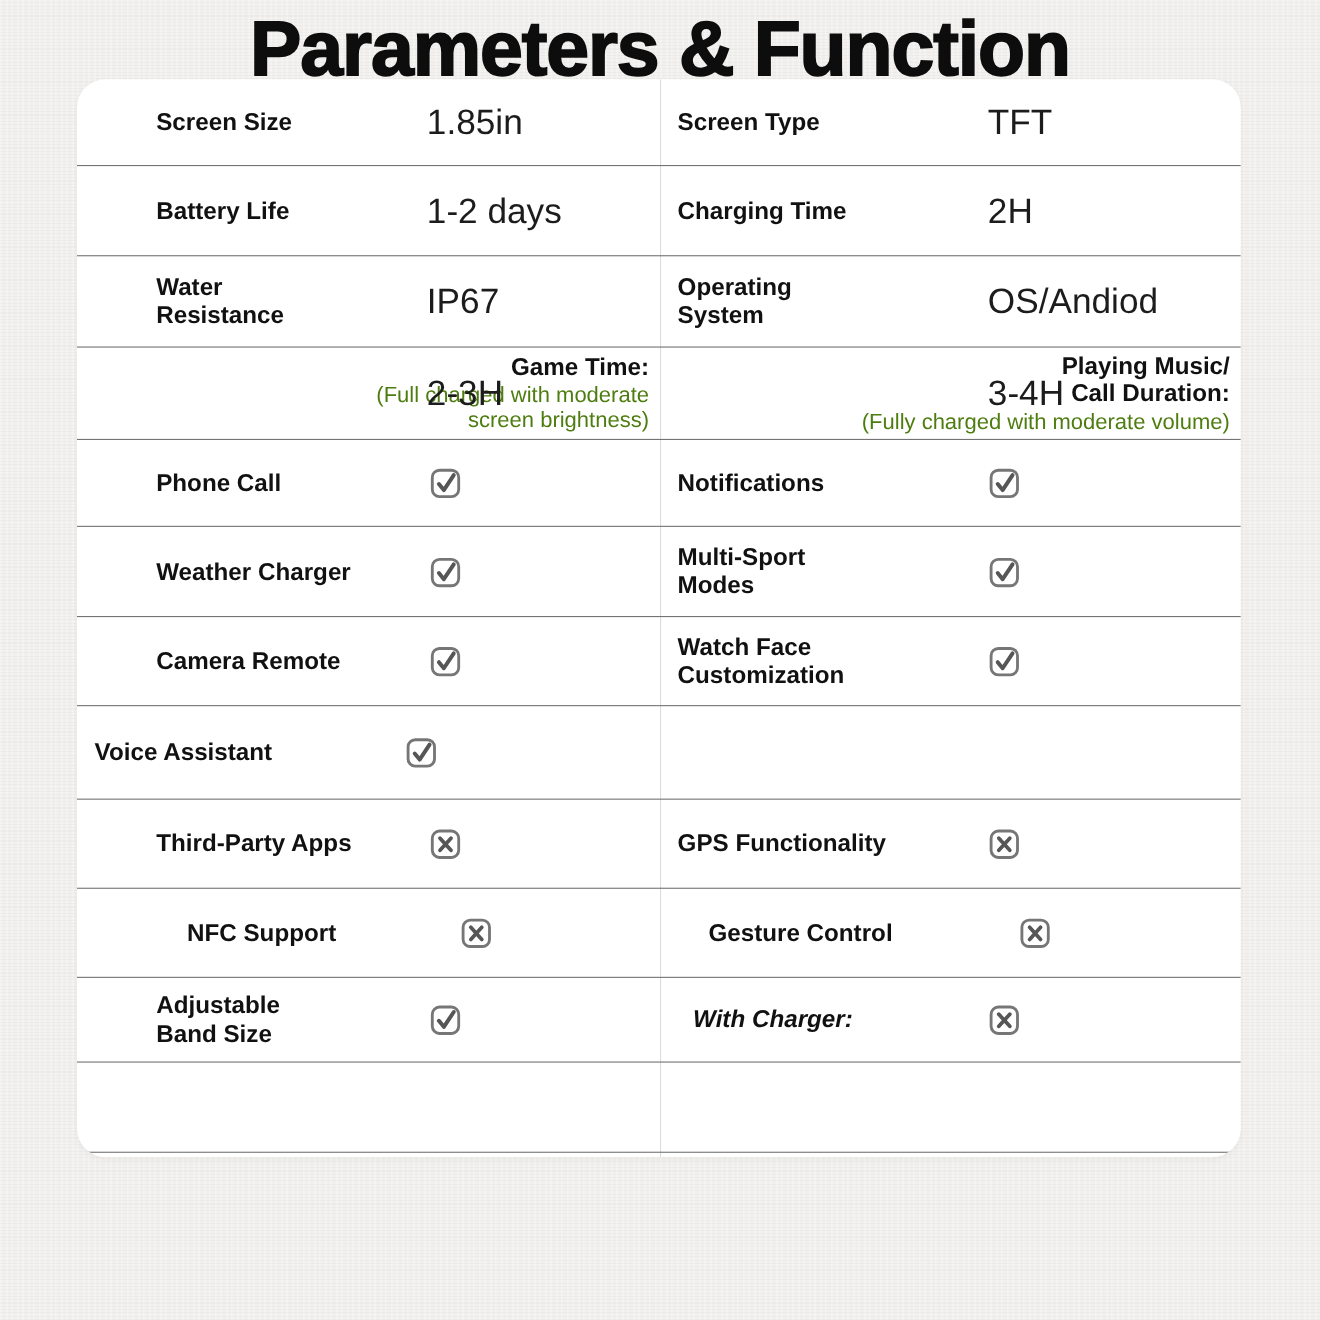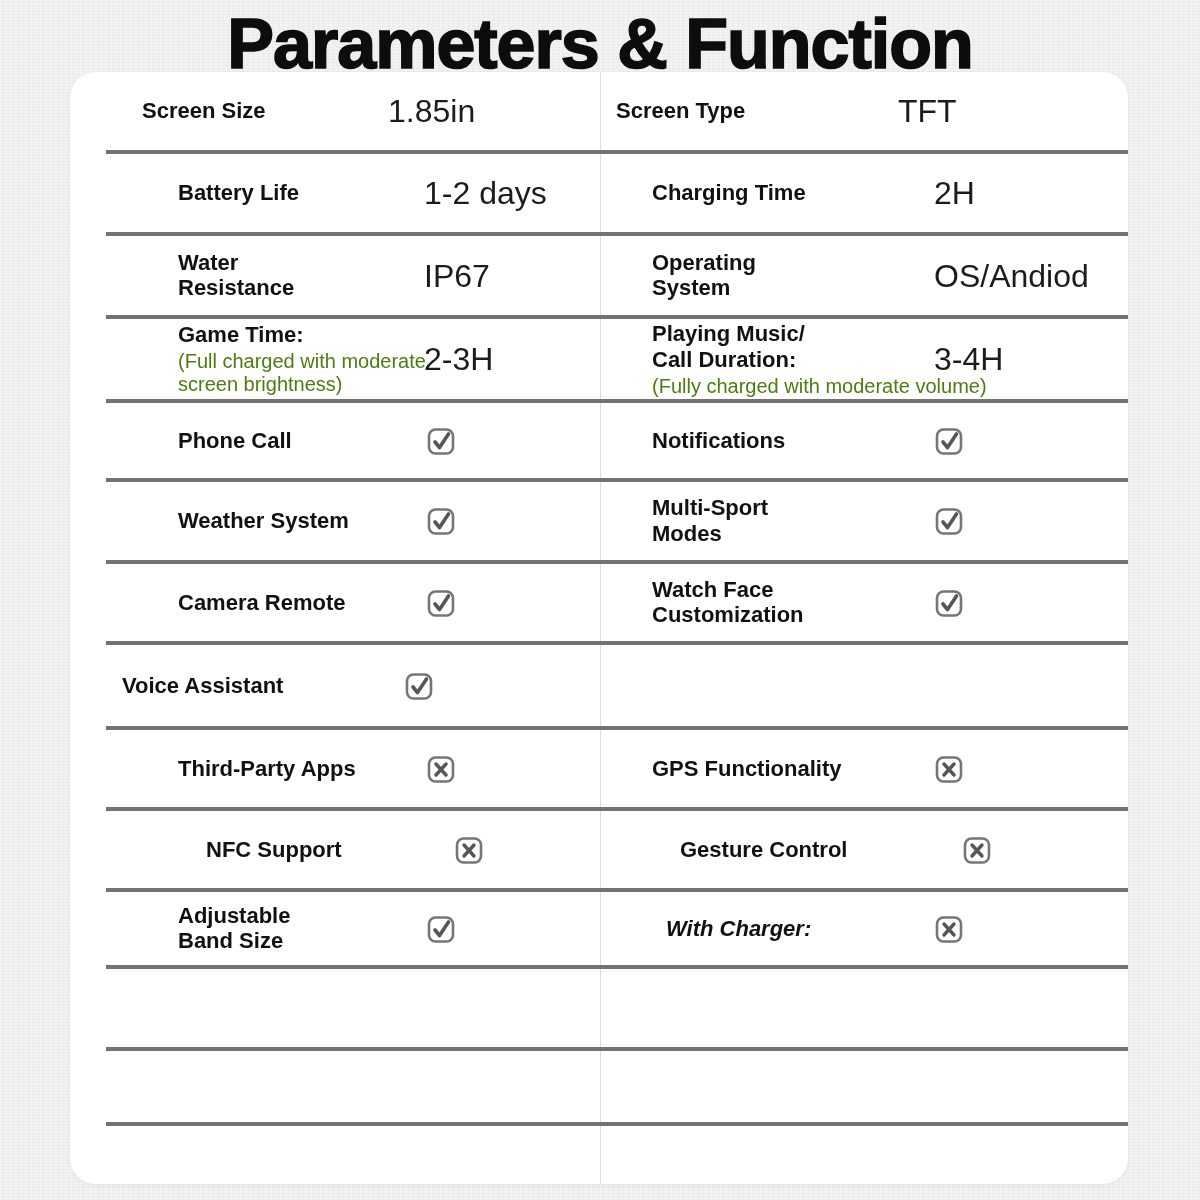--- a/index.html
+++ b/index.html
@@ -10,27 +10,27 @@
     background-image:
       repeating-linear-gradient(0deg, rgba(0,0,0,0.022) 0 1px, transparent 1px 3px),
       repeating-linear-gradient(90deg, rgba(255,255,255,0.25) 0 2px, transparent 2px 5px);
   }
   .title{
     position:absolute;top:4px;left:0;width:1200px;text-align:center;
     font-size:70px;font-weight:bold;color:#0d0d0d;letter-spacing:-1px;
     -webkit-text-stroke:1.7px #0d0d0d;
   }
   .card{
-    position:absolute;left:70px;top:72px;width:1058px;height:1112px;
+    position:absolute;left:70px;top:72px;width:1058px;height:980px;
     background:#ffffff;border-radius:26px;overflow:hidden;
     box-shadow:0 2px 6px rgba(0,0,0,0.04);
   }
   .vline{position:absolute;left:530px;top:0;bottom:0;width:1px;background:#dcdcdc;}
   .row{position:relative;display:flex;box-sizing:border-box;}
-  .row + .row{border-top:4px solid #737373;margin-left:36px;}
+  .row + .row{border-top:1px solid #737373;}
   .cell{position:relative;width:530px;flex:none;box-sizing:border-box;}
   .cell.right{width:528px;}
   .lblwrap{position:absolute;left:72px;right:10px;top:50%;transform:translateY(-50%);}
   .cell.right .lblwrap{left:16px;}
   .cell.right.indent .lblwrap{left:30px;font-style:italic;}
   .lbl{font-size:22px;font-weight:bold;color:#111;line-height:1.18;white-space:pre-line;}
   .note{display:block;font-size:20px;font-weight:400;color:#4d7c0f;line-height:1.15;margin-top:2px;white-space:pre-line;}
   .val{
     position:absolute;top:50%;transform:translateY(-50%);
     font-size:32px;color:#1c1c1c;white-space:nowrap;
@@ -80,21 +80,21 @@
 Resistance</span></div>
       <div class="val">IP67</div>
     </div>
     <div class="cell right">
       <div class="lblwrap"><span class="lbl">Operating
 System</span></div>
       <div class="val">OS/Andiod</div>
     </div>
   </div>
 
-  <div class="row" style="height:84px;">
+  <div class="row" style="height:84px;text-align:right;">
     <div class="cell left">
       <div class="lblwrap">
         <span class="lbl">Game Time:</span>
         <span class="note">(Full charged with moderate
 screen brightness)</span>
       </div>
       <div class="val">2-3H</div>
     </div>
     <div class="cell right">
       <div class="lblwrap">
@@ -124,21 +124,21 @@
             <rect x="3" y="4" width="24" height="24" rx="6.5" fill="none" stroke="#767676" stroke-width="2.6"></rect>
             <path d="M9 16.5 L13.5 22 L22.5 8.5" fill="none" stroke="#565656" stroke-width="3.6" stroke-linecap="round" stroke-linejoin="round"></path>
           </svg>
 
       </span>
     </div>
   </div>
 
   <div class="row" style="height:82px;">
     <div class="cell left">
-      <div class="lblwrap"><span class="lbl">Weather System</span></div>
+      <div class="lblwrap"><span class="lbl">Weather Charger</span></div>
       <span class="cbx" data-state="checked">
         <svg class="check" width="30" height="31" viewBox="0 0 30 31">
             <rect x="3" y="4" width="24" height="24" rx="6.5" fill="none" stroke="#767676" stroke-width="2.6"></rect>
             <path d="M9 16.5 L13.5 22 L22.5 8.5" fill="none" stroke="#565656" stroke-width="3.6" stroke-linecap="round" stroke-linejoin="round"></path>
           </svg>
 
       </span>
     </div>
     <div class="cell right">
       <div class="lblwrap"><span class="lbl">Multi-Sport

